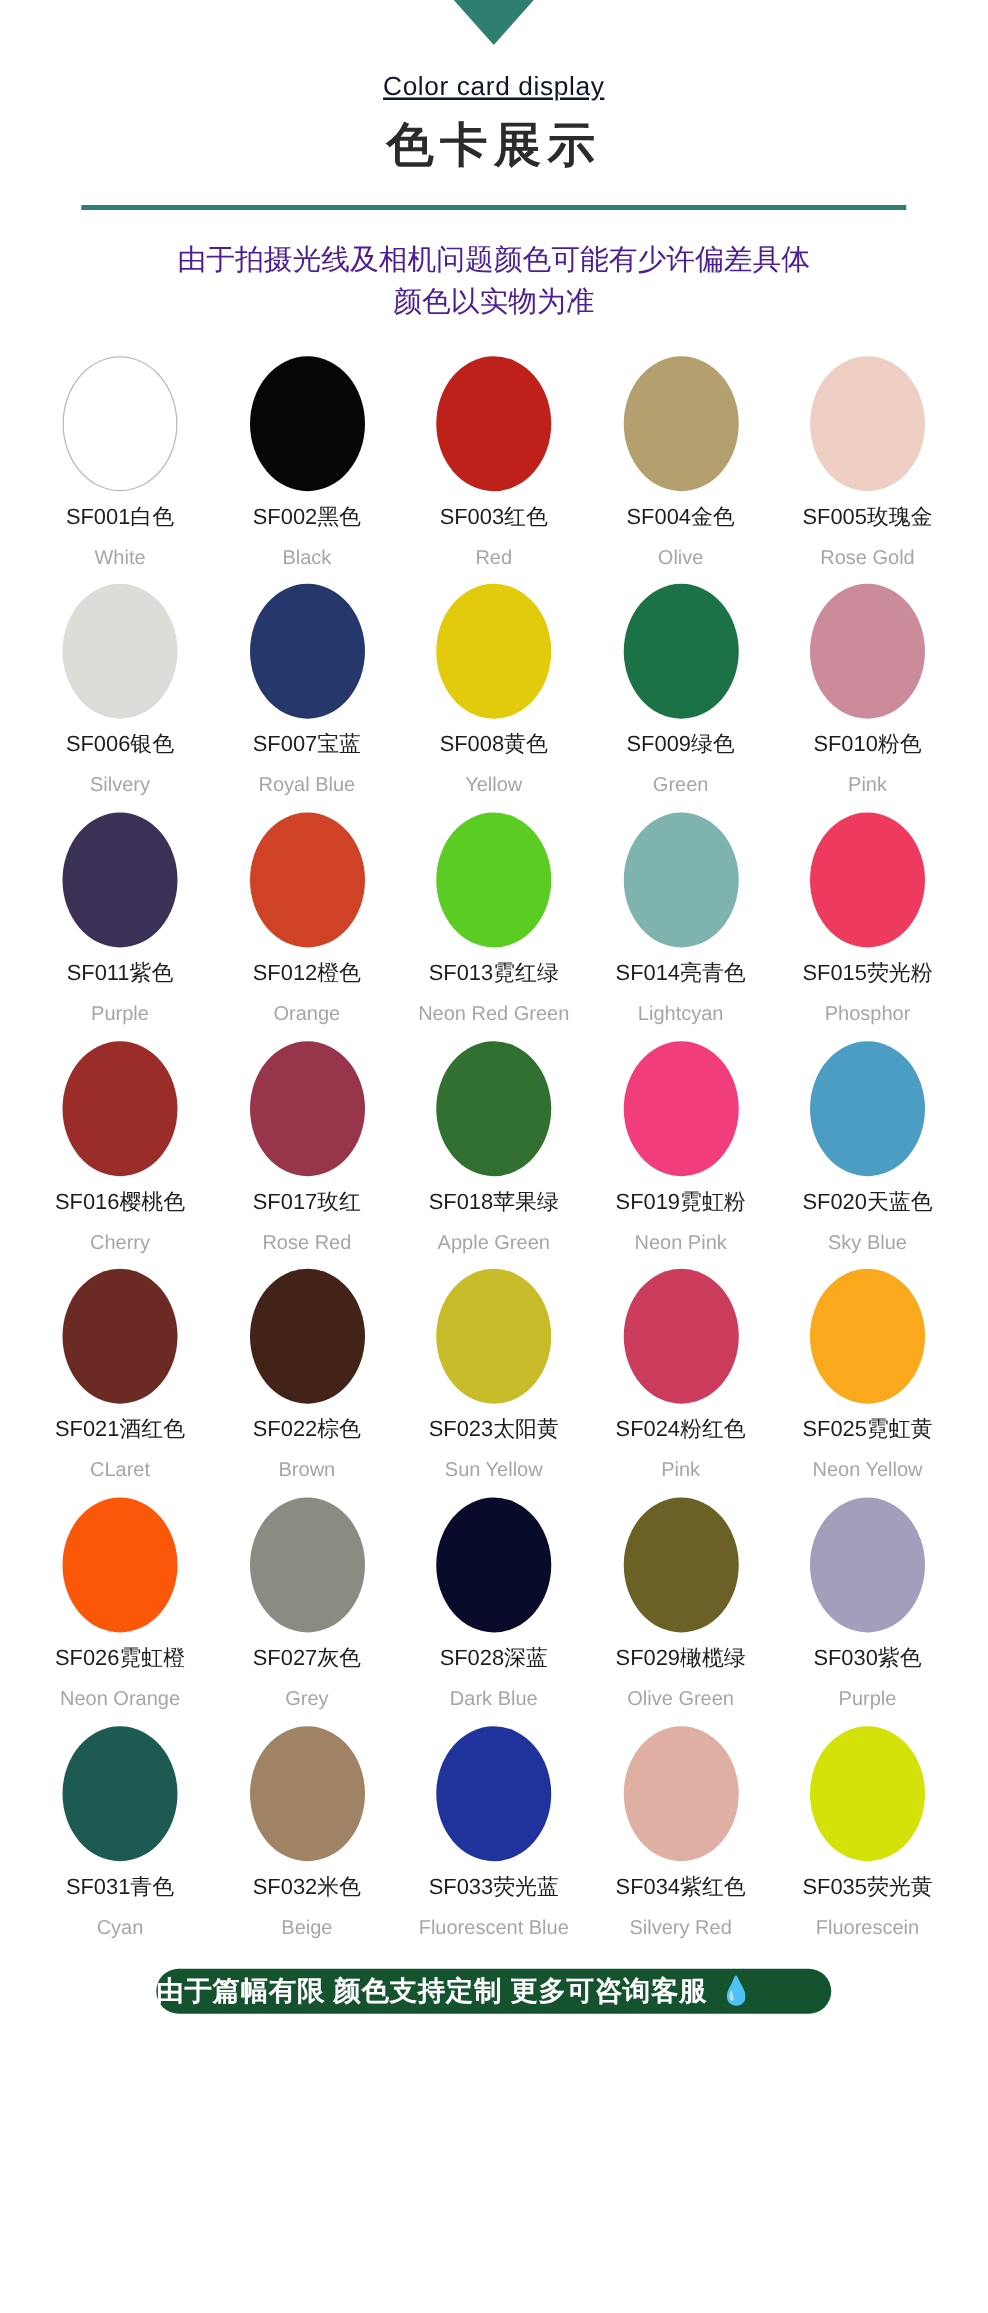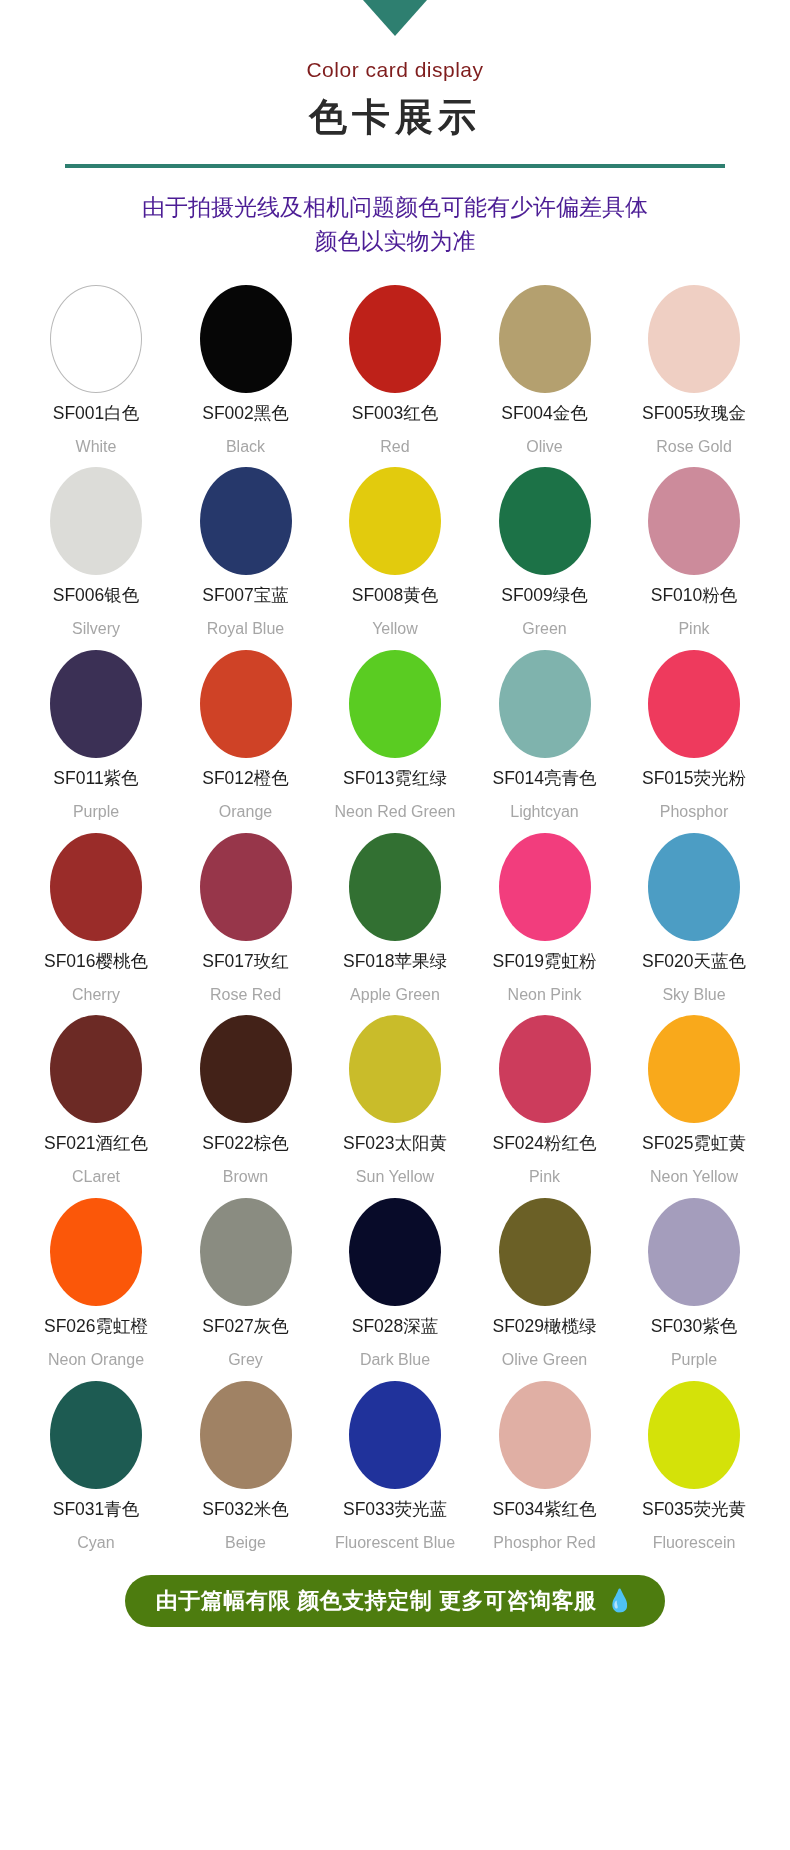--- a/index.html
+++ b/index.html
@@ -26,23 +26,24 @@
     height: 0;
     margin: 0 auto;
     border-left: 32px solid transparent;
     border-right: 32px solid transparent;
     border-top: 36px solid #2E7F70;
   }
   .eyebrow {
     text-align: center;
     font-size: 21px;
     letter-spacing: 0.5px;
-    color: #7f1d1d;
+    color: #0f172a;
     margin-top: 22px;
     font-weight: 400;
+    text-decoration: underline;
   }
   .main-title {
     text-align: center;
     font-size: 38px;
     font-weight: 700;
     color: #2b2b2b;
     letter-spacing: 5px;
     margin-top: 14px;
     line-height: 1.15;
   }
@@ -102,26 +103,26 @@
     color: #a6a6a6;
     white-space: nowrap;
     line-height: 1.3;
     margin-top: 12px;
   }
 
   
   .footer {
     display: flex;
     align-items: center;
-    justify-content: center;
+    justify-content: flex-start;
     gap: 10px;
     width: 540px;
-    height: 52px;
+    height: 36px;
     margin: 22px auto 0 auto;
-    background: #4d7c0f;
+    background: #14532d;
     border-radius: 26px;
     color: #ffffff;
     font-size: 22px;
     font-weight: 700;
     letter-spacing: 0.5px;
   }
   .footer-emoji {
     font-size: 22px;
     line-height: 1;
   }
@@ -319,21 +320,21 @@
           <div class="label-en">Beige</div>
         </div>
         <div class="cell">
           <div class="swatch" style="background: rgb(32, 50, 155);"></div>
           <div class="label-cn">SF033荧光蓝</div>
           <div class="label-en">Fluorescent Blue</div>
         </div>
         <div class="cell">
           <div class="swatch" style="background: rgb(224, 175, 164);"></div>
           <div class="label-cn">SF034紫红色</div>
-          <div class="label-en">Phosphor Red</div>
+          <div class="label-en">Silvery Red</div>
         </div>
         <div class="cell">
           <div class="swatch" style="background: rgb(212, 226, 9);"></div>
           <div class="label-cn">SF035荧光黄</div>
           <div class="label-en">Fluorescein</div>
         </div>
       </div>
     </div>
 
   <div class="footer">

